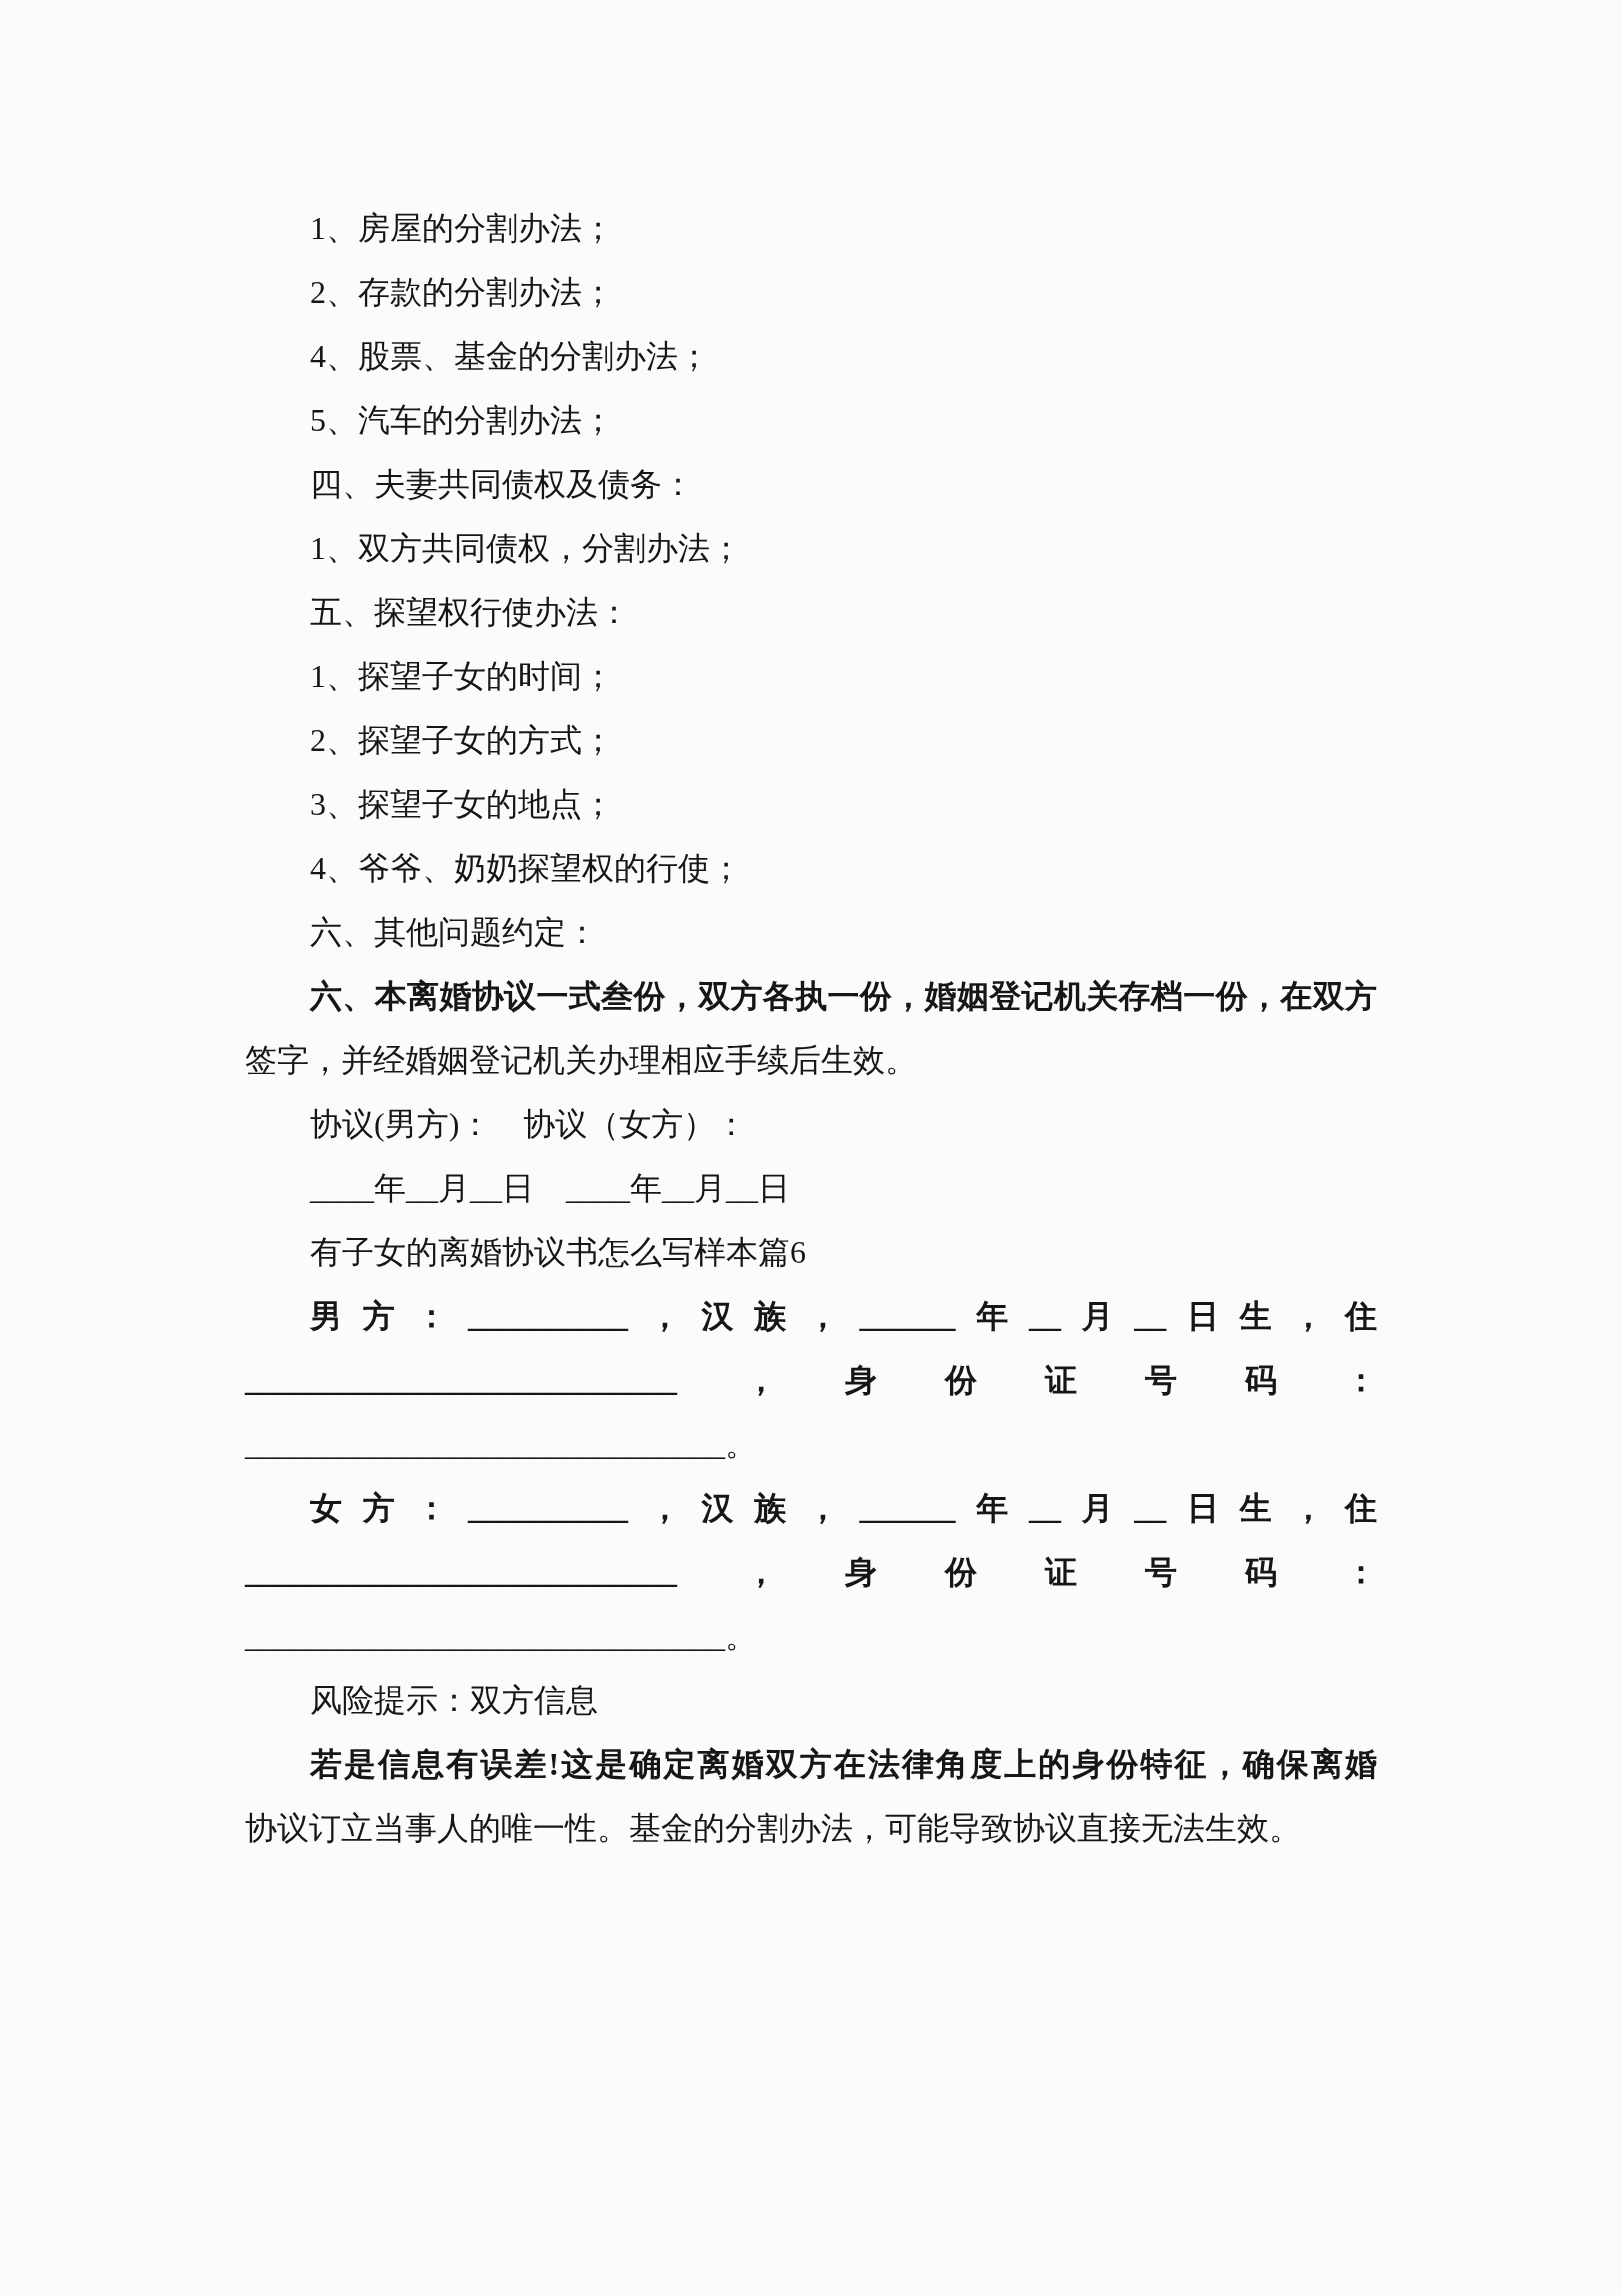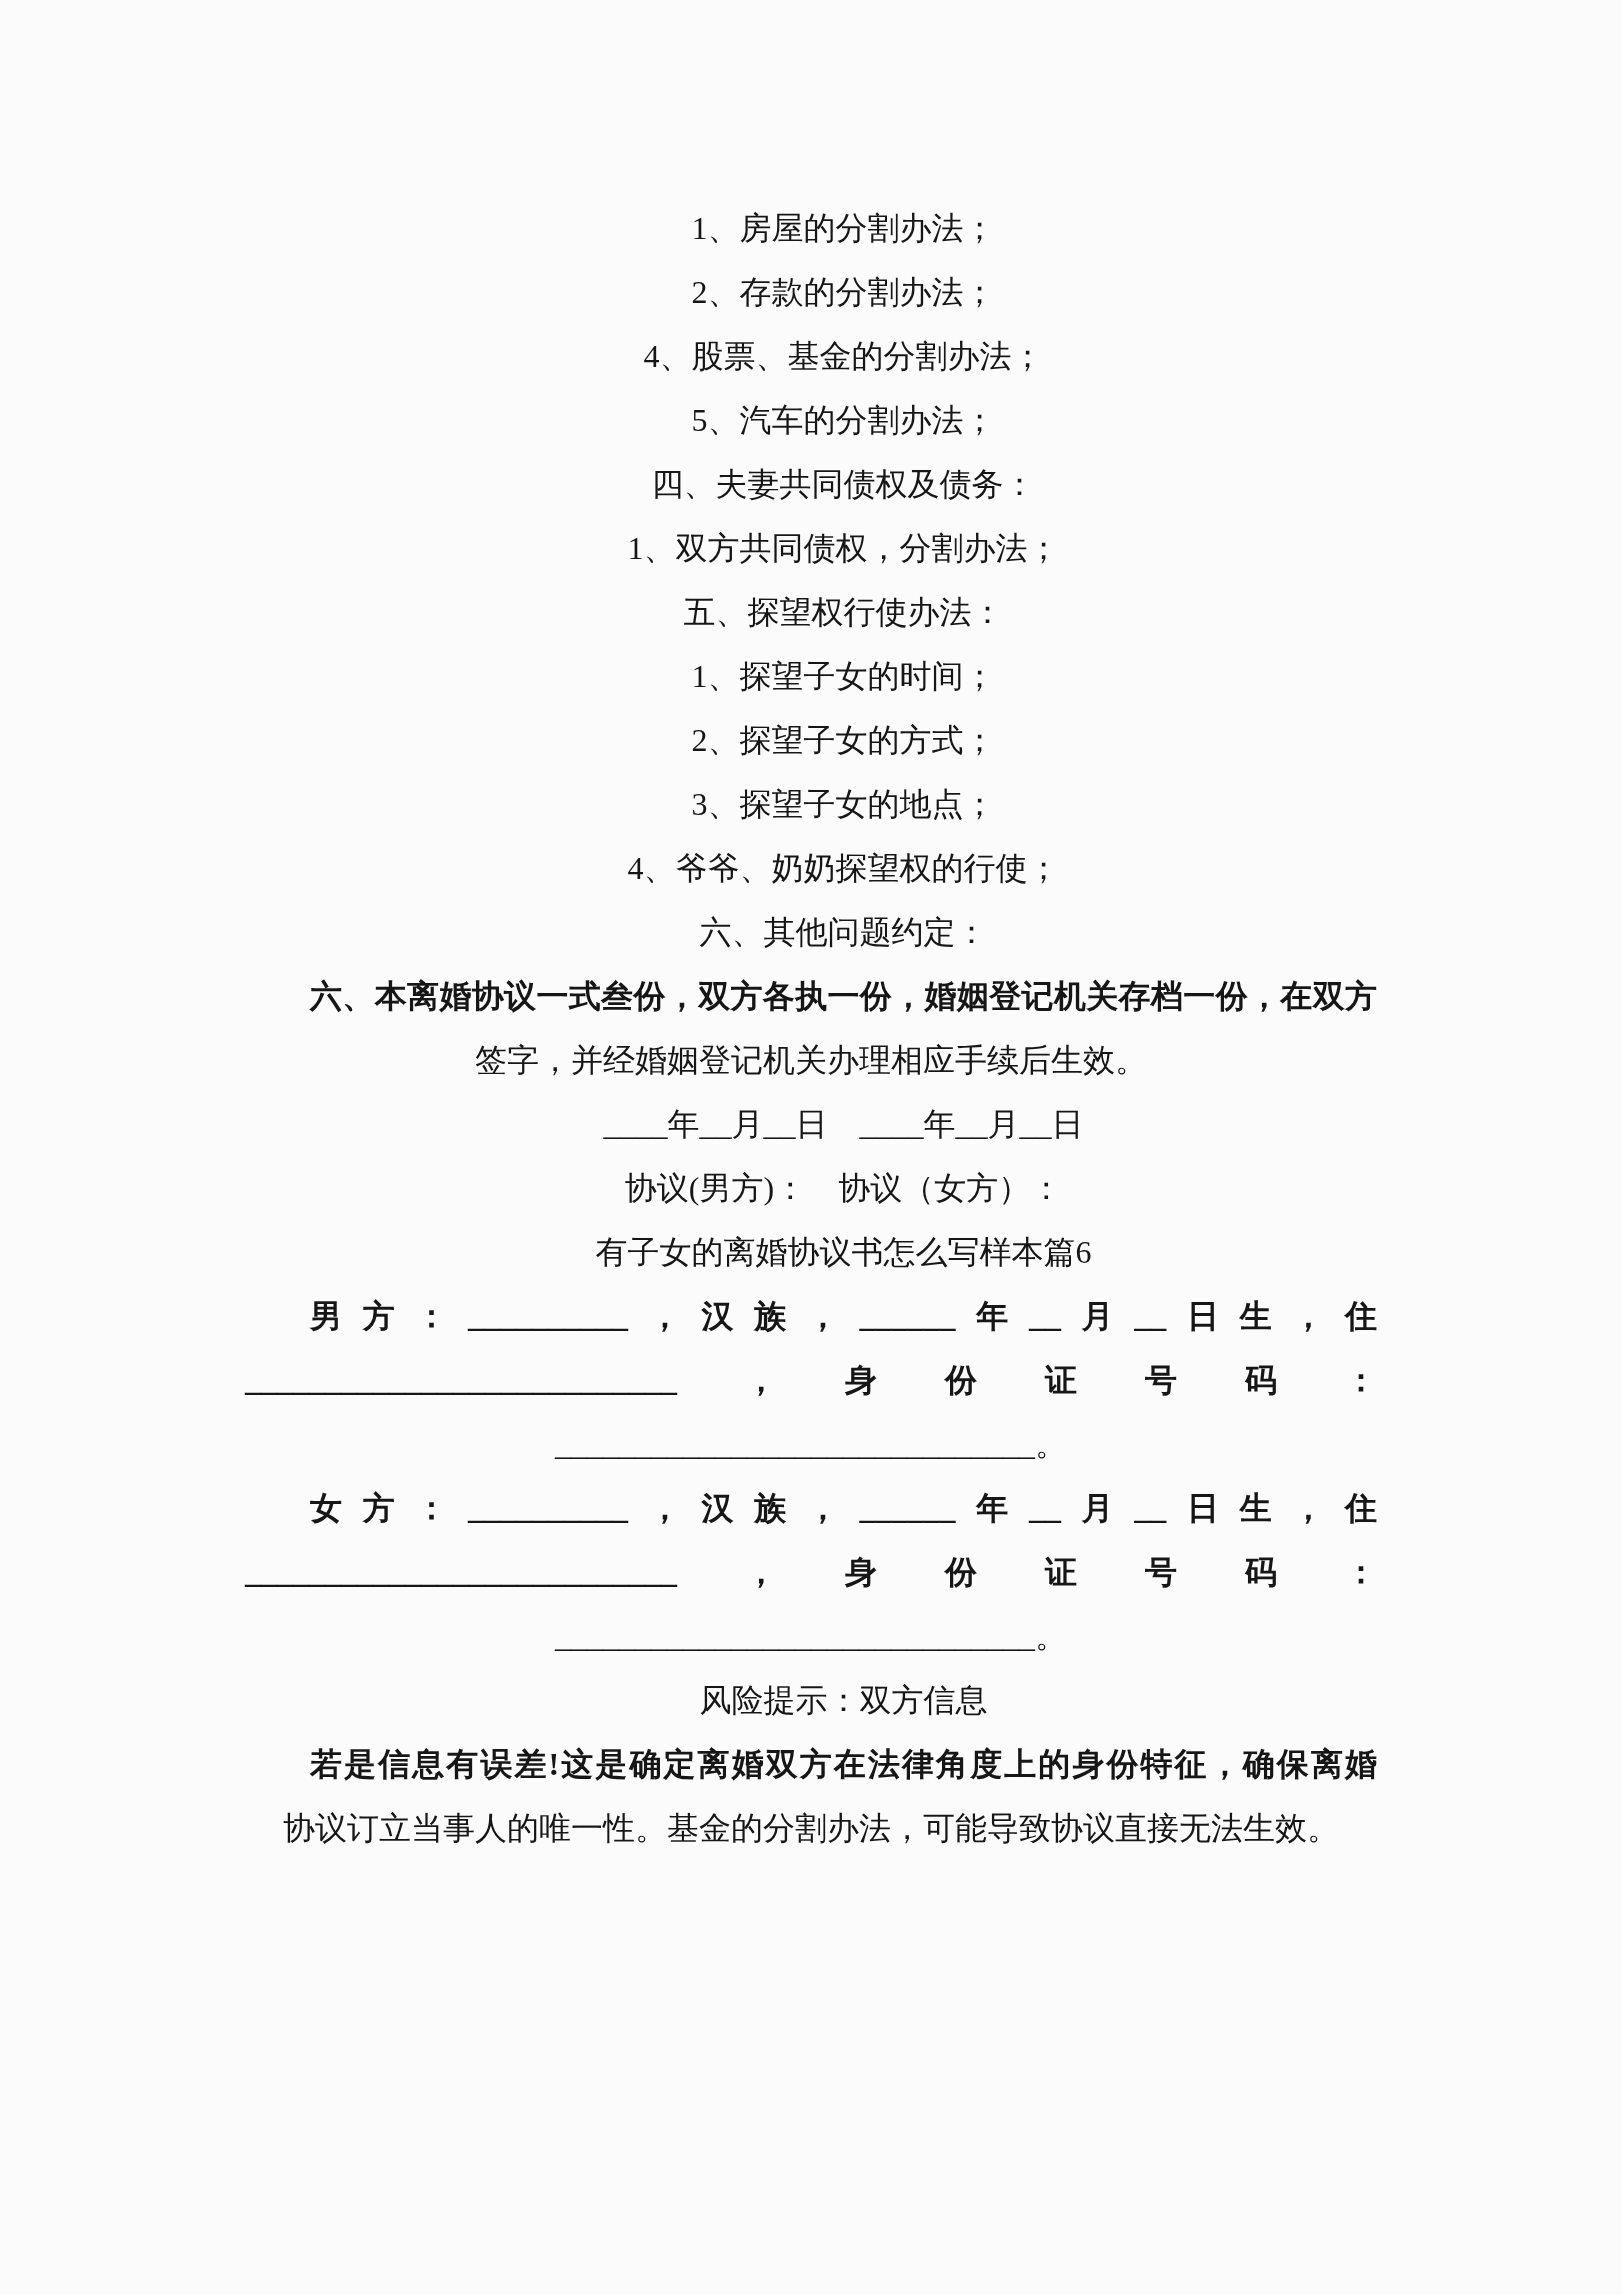--- a/index.html
+++ b/index.html
@@ -19,21 +19,21 @@
     left: 245px;
     top: 196px;
     width: 1132px;
     color: #161616;
     font-family: "Liberation Serif", "DejaVu Serif", serif;
   }
   .line {
     height: 64px;
     line-height: 64px;
     font-size: 32px;
-    text-align: center;
+    text-align: left;
     letter-spacing: 0;
     overflow: visible;
   }
   .line.indent {
     padding-left: 65px;
   }
   .line.justify {
     text-align: justify;
     text-align-last: justify;
     text-justify: inter-character;
@@ -52,22 +52,22 @@
       <div class="line indent">四、夫妻共同债权及债务：</div>
       <div class="line indent">1、双方共同债权，分割办法；</div>
       <div class="line indent">五、探望权行使办法：</div>
       <div class="line indent">1、探望子女的时间；</div>
       <div class="line indent">2、探望子女的方式；</div>
       <div class="line indent">3、探望子女的地点；</div>
       <div class="line indent">4、爷爷、奶奶探望权的行使；</div>
       <div class="line indent">六、其他问题约定：</div>
       <div class="line indent justify">六、本离婚协议一式叁份，双方各执一份，婚姻登记机关存档一份，在双方</div>
       <div class="line">签字，并经婚姻登记机关办理相应手续后生效。</div>
+      <div class="line indent">协议(男方)：　协议（女方）：</div>
       <div class="line indent">____年__月__日　____年__月__日</div>
-      <div class="line indent">协议(男方)：　协议（女方）：</div>
       <div class="line indent">有子女的离婚协议书怎么写样本篇6</div>
       <div class="line indent justify">男方：__________，汉族，______年__月__日生，住</div>
       <div class="line justify">___________________________，身份证号码：</div>
       <div class="line">______________________________。</div>
       <div class="line indent justify">女方：__________，汉族，______年__月__日生，住</div>
       <div class="line justify">___________________________，身份证号码：</div>
       <div class="line">______________________________。</div>
       <div class="line indent">风险提示：双方信息</div>
       <div class="line indent justify">若是信息有误差!这是确定离婚双方在法律角度上的身份特征，确保离婚</div>
       <div class="line">协议订立当事人的唯一性。基金的分割办法，可能导致协议直接无法生效。</div>

